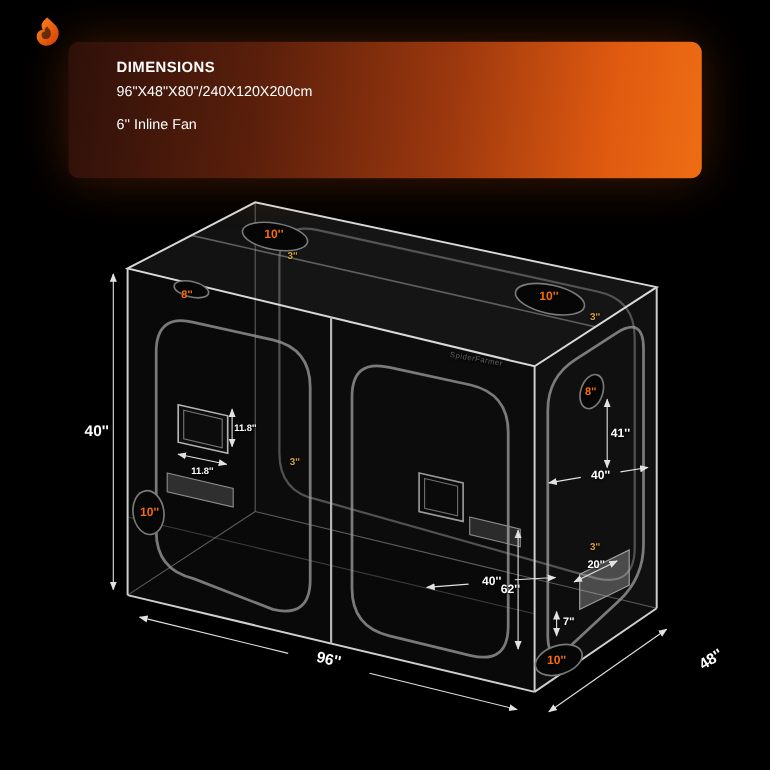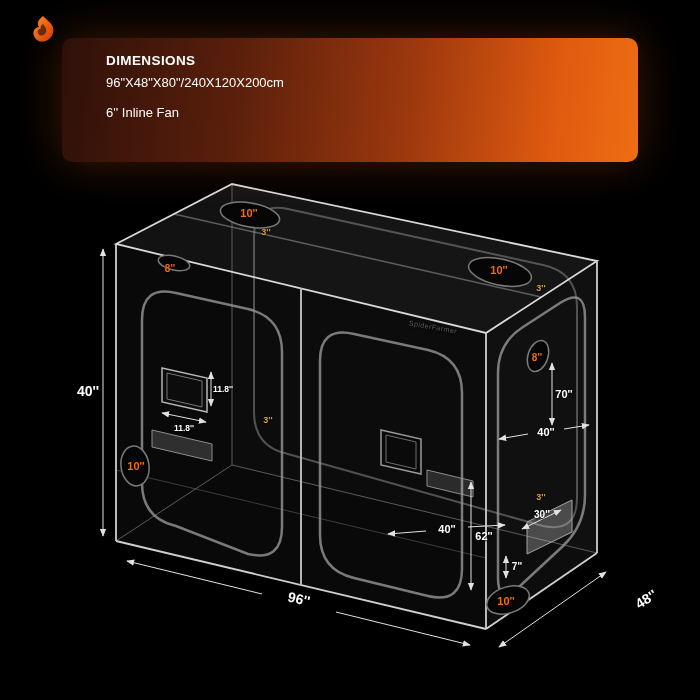--- a/index.html
+++ b/index.html
@@ -147,31 +147,31 @@
     </g>
   </svg>
 
   <div class="labels">
     <span class="lbl or" style="left:249px;top:213px;">10''</span>
     <span class="lbl yl" style="left:266px;top:232px;">3''</span>
     <span class="lbl or md" style="left:170px;top:268px;">8''</span>
     <span class="lbl or" style="left:499px;top:270px;">10''</span>
     <span class="lbl yl" style="left:541px;top:288px;">3''</span>
     <span class="lbl or md" style="left:537px;top:357px;">8''</span>
-    <span class="lbl" style="left:564px;top:394px;">70''</span>
+    <span class="lbl" style="left:564px;top:394px;">41''</span>
     <span class="lbl" style="left:546px;top:432px;">40''</span>
     <span class="lbl yl" style="left:268px;top:420px;">3''</span>
     <span class="lbl sm" style="left:223px;top:389px;">11.8''</span>
     <span class="lbl sm" style="left:184px;top:428px;">11.8''</span>
     <span class="lbl bg" style="left:88px;top:391px;">40''</span>
     <span class="lbl or" style="left:136px;top:466px;">10''</span>
     <span class="lbl yl" style="left:541px;top:497px;">3''</span>
     <span class="lbl" style="left:447px;top:529px;">40''</span>
-    <span class="lbl md" style="left:542px;top:514px;">30''</span>
-    <span class="lbl" style="left:484px;top:536px;">62''</span>
+    <span class="lbl md" style="left:542px;top:514px;">20''</span>
+    <span class="lbl" style="left:464px;top:536px;">62''</span>
     <span class="lbl md" style="left:517px;top:566px;">7''</span>
     <span class="lbl or" style="left:506px;top:601px;">10''</span>
     <span class="lbl bg r13" style="left:299px;top:599px;">96''</span>
     <span class="lbl bg rm32" style="left:646px;top:599px;">48''</span>
     <span class="lbl wm" style="left:433px;top:327px;">SpiderFarmer</span>
   </div>
 
 </div>
 
 </body></html>

